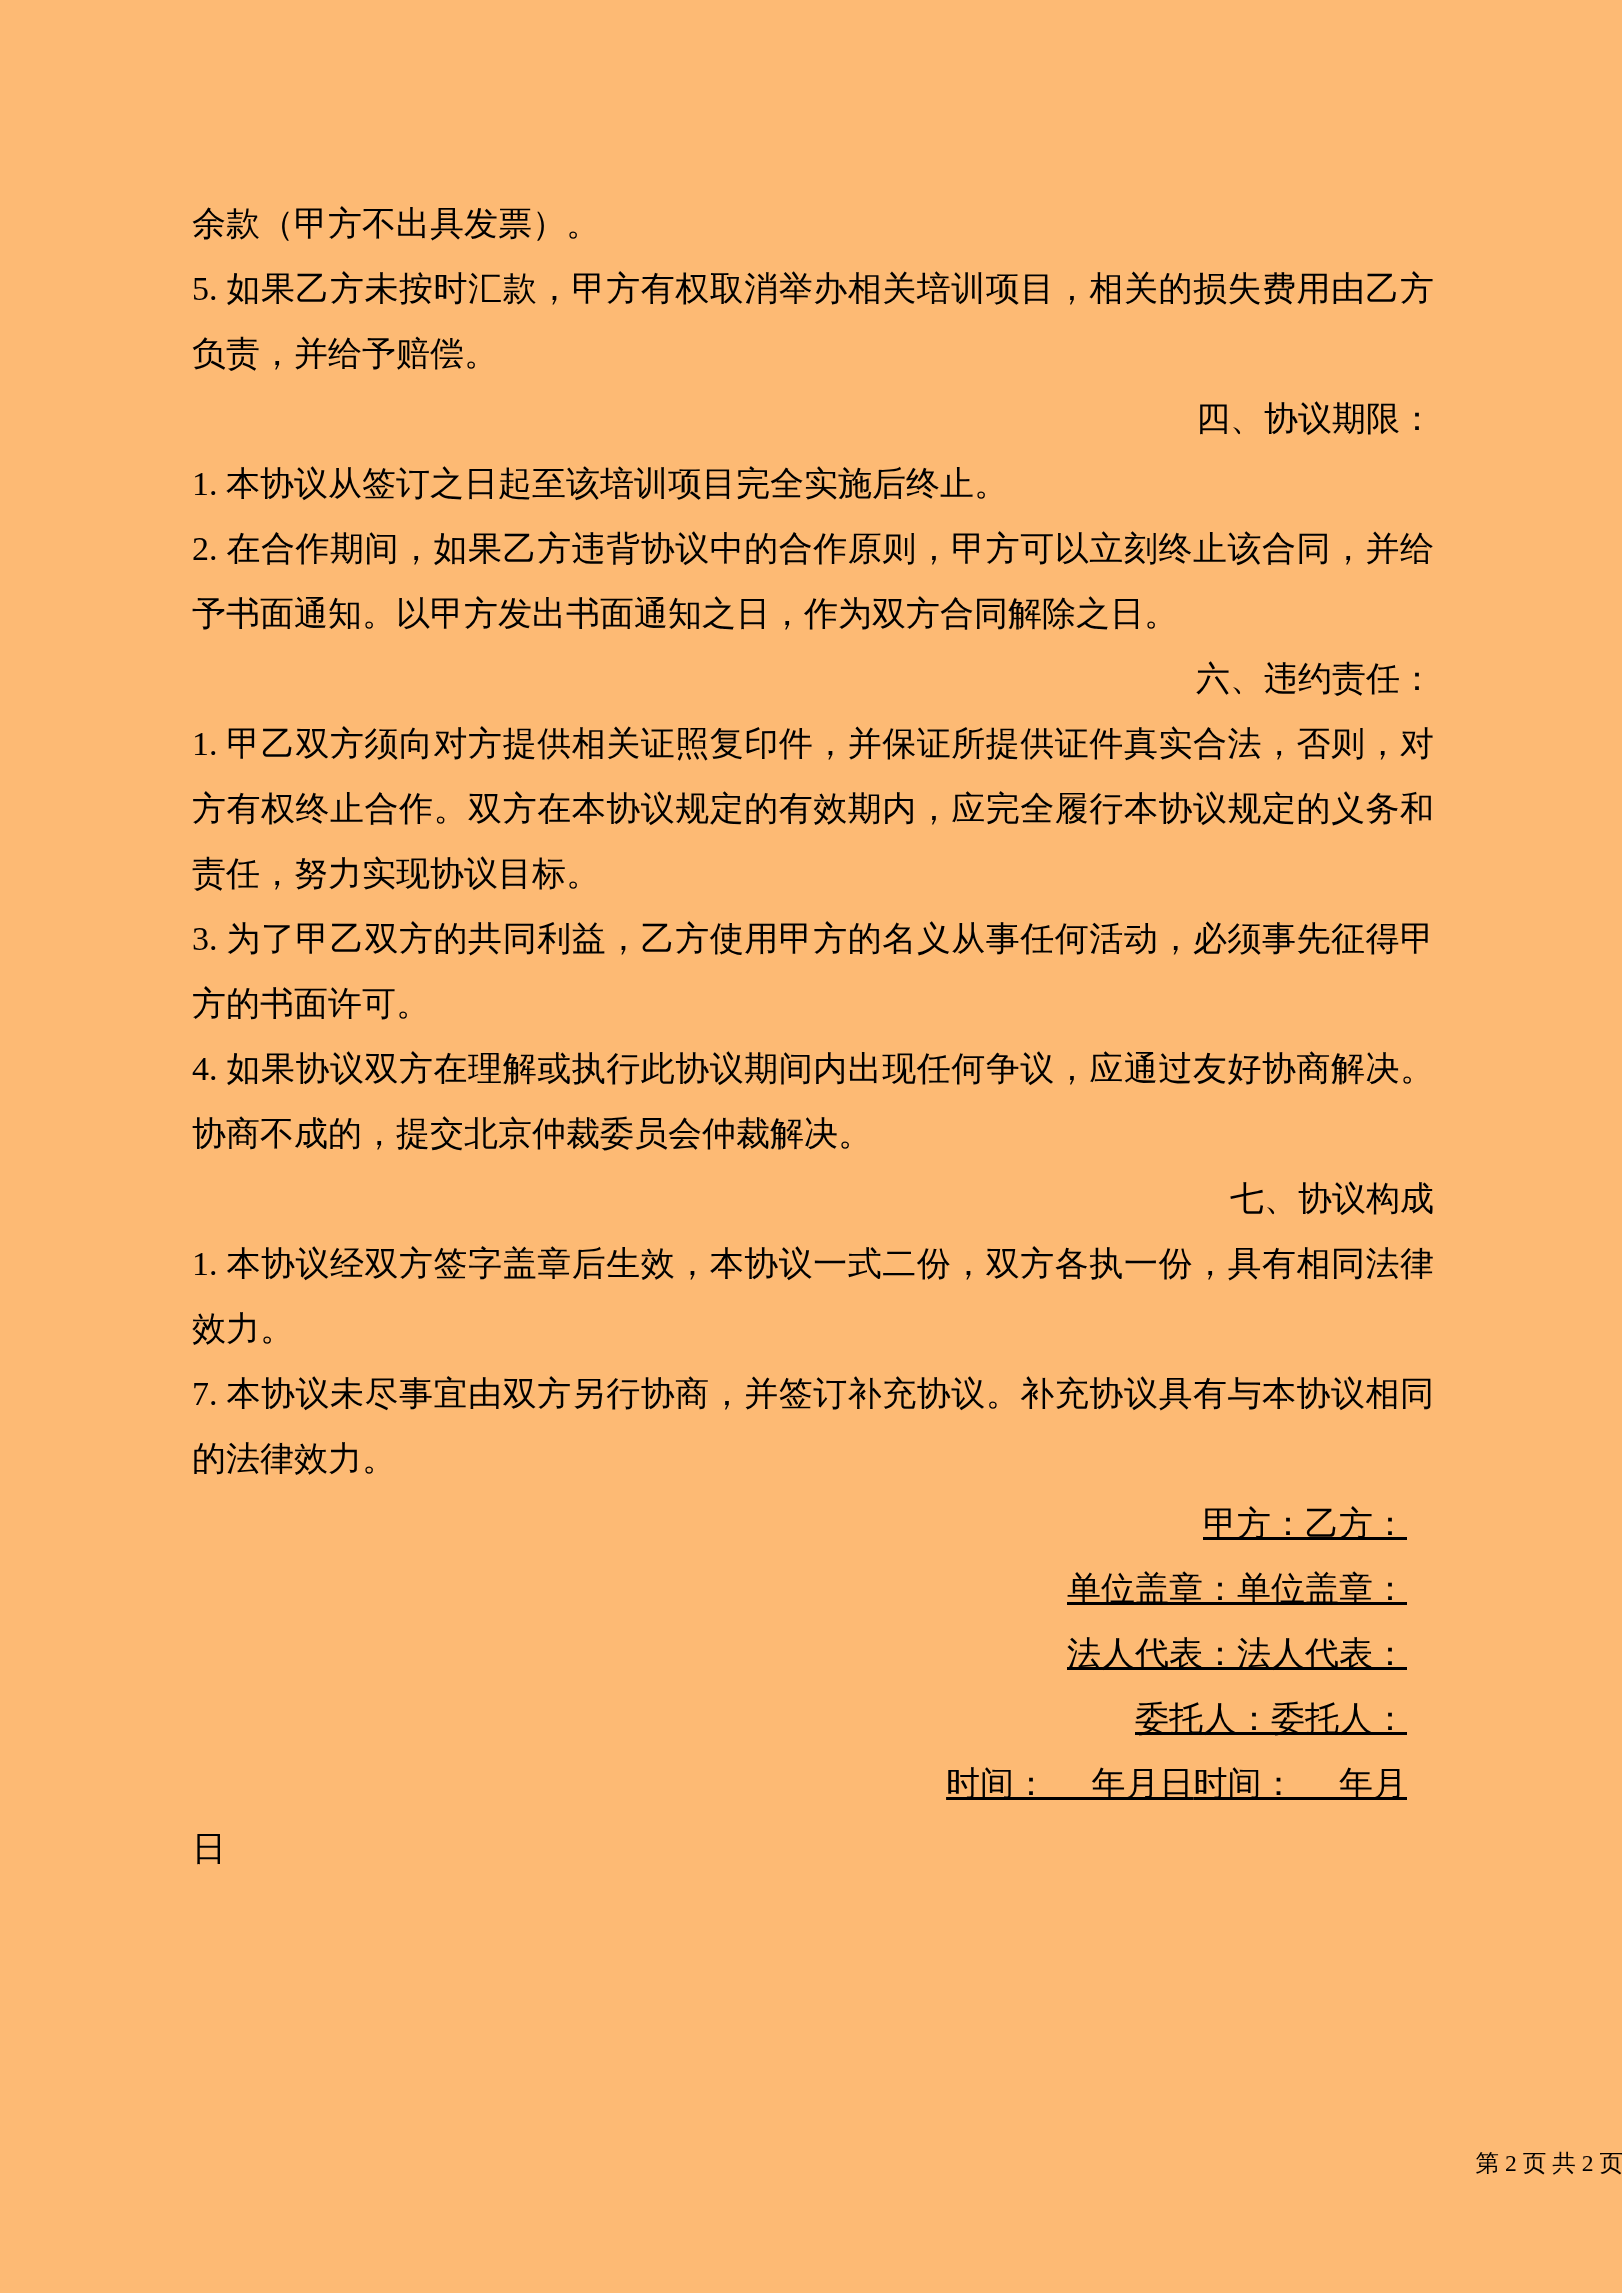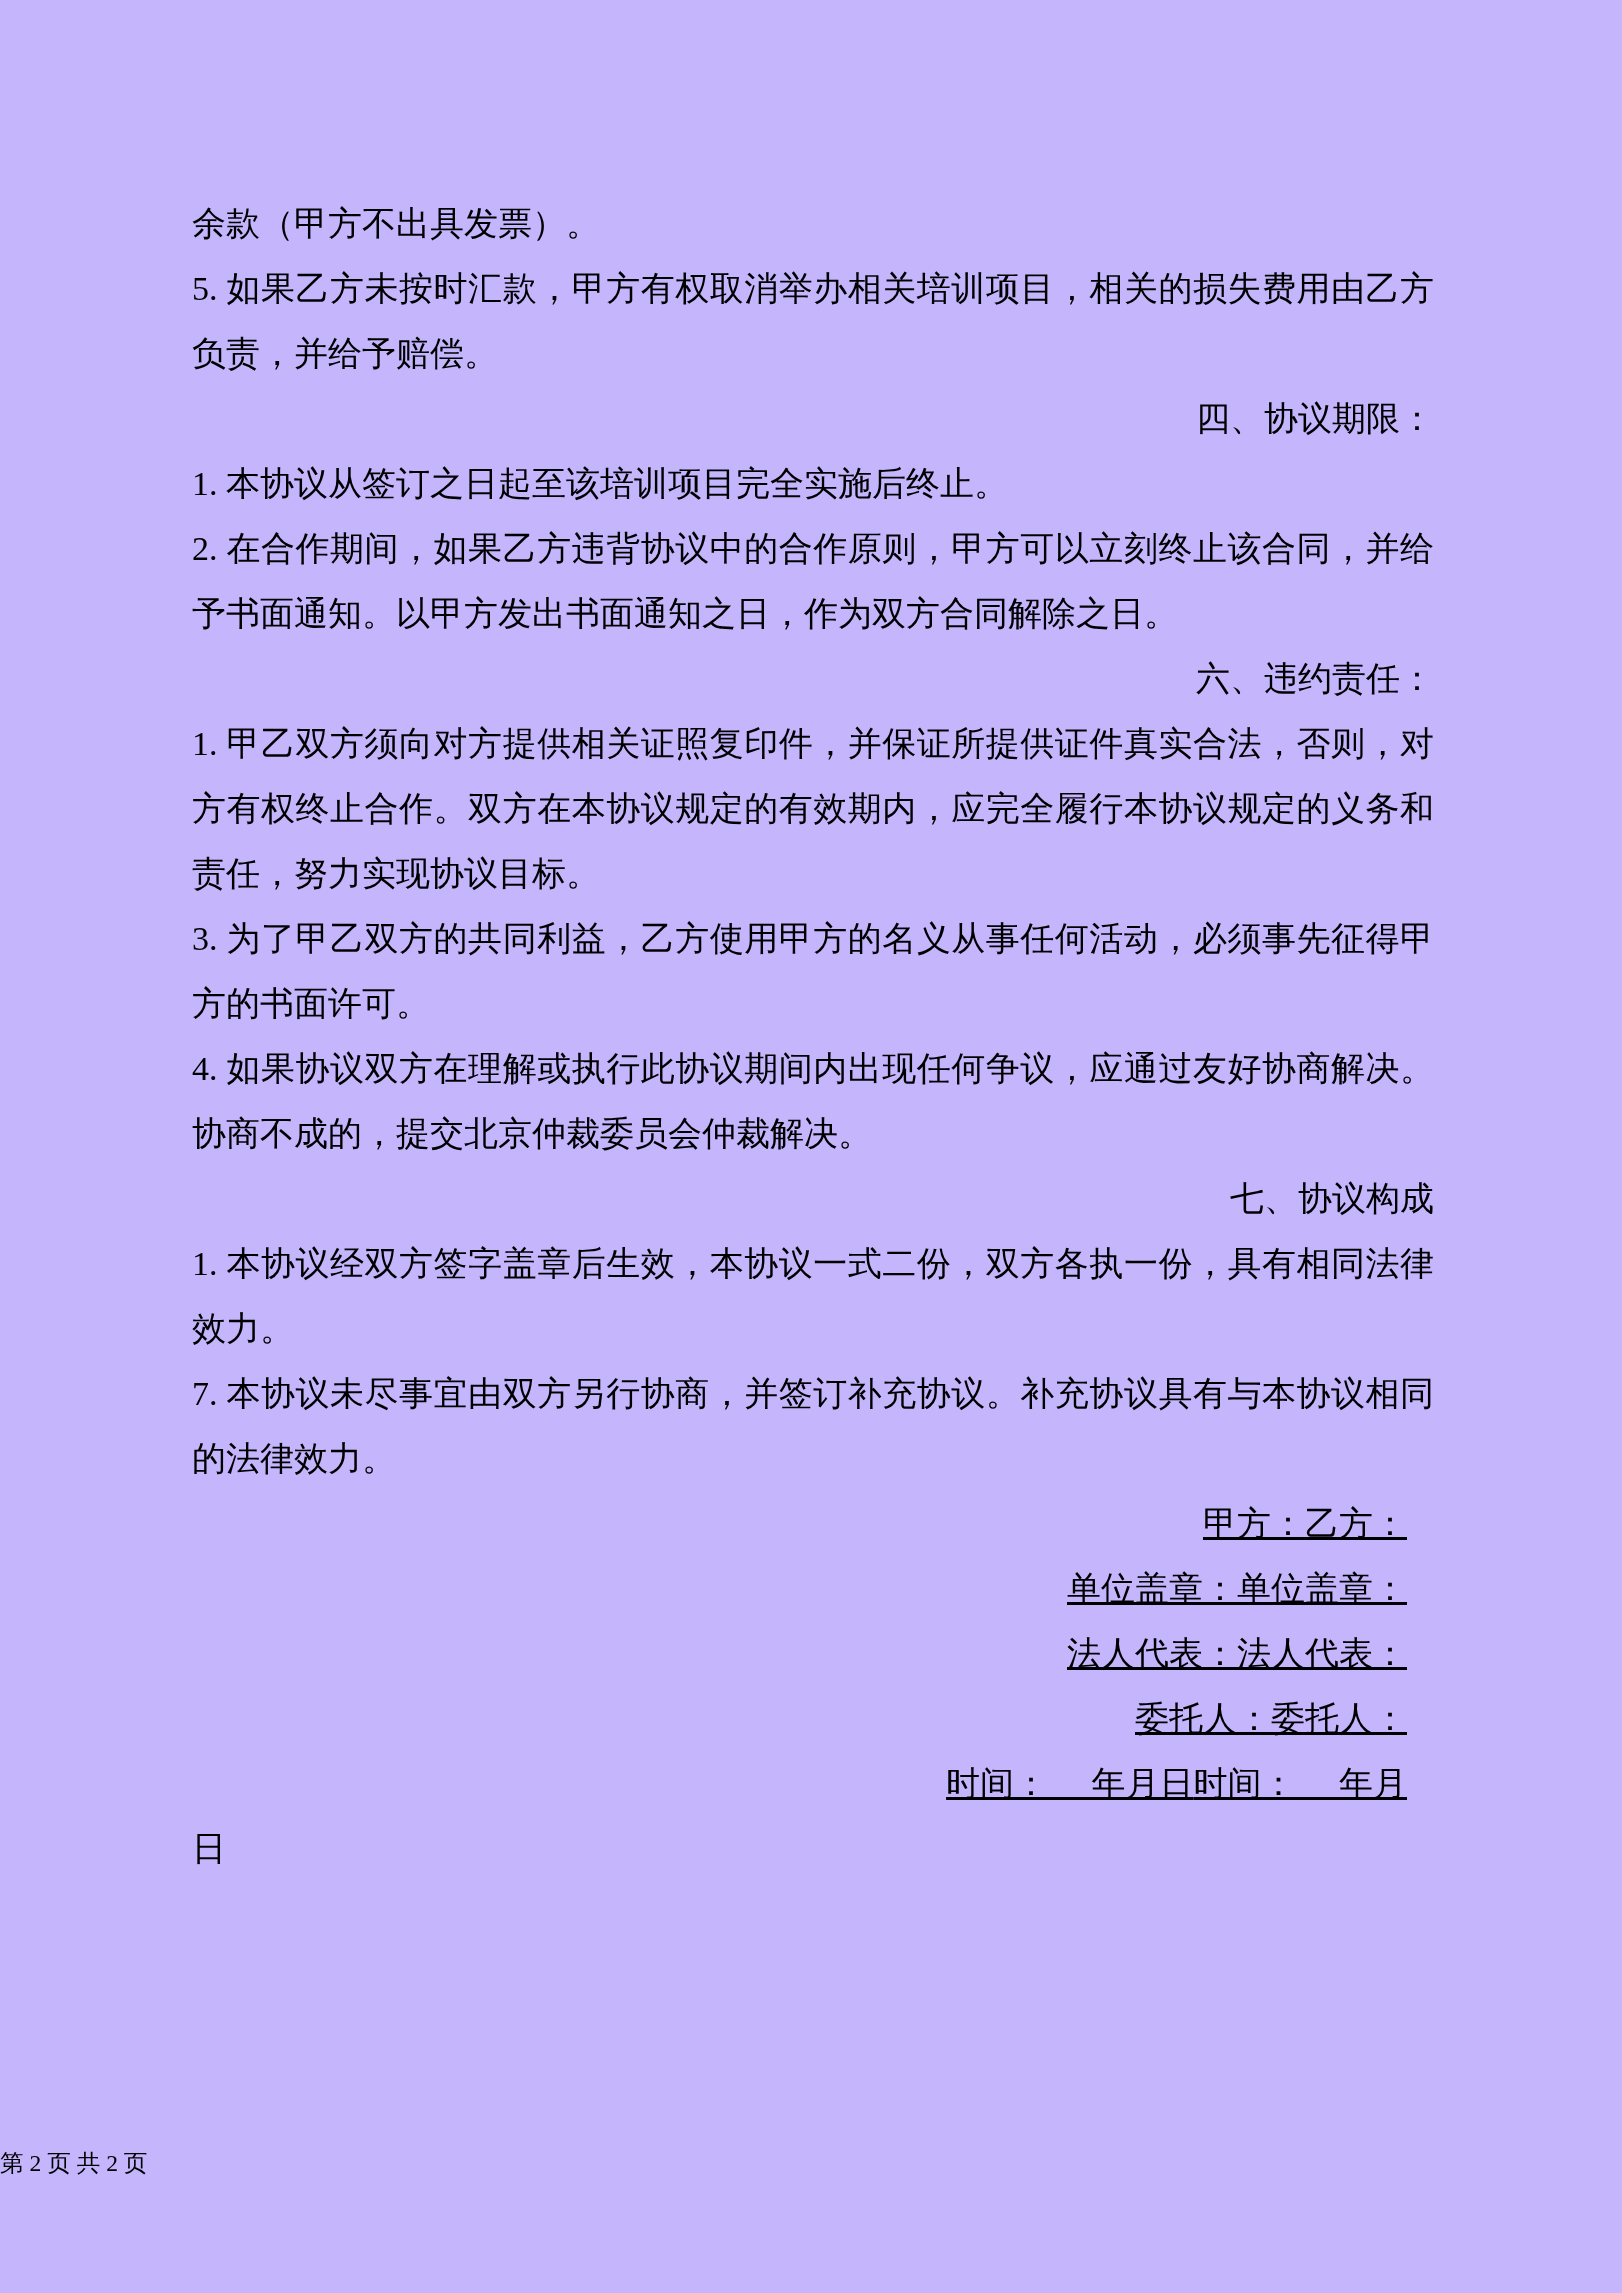--- a/index.html
+++ b/index.html
@@ -4,21 +4,21 @@
   <style>
     html, body {
       margin: 0;
       padding: 0;
       background: #ffffff;
     }
     .page {
       position: relative;
       width: 1623px;
       height: 2294px;
-      background: #c4b5fd;
+      background: #fdba74;
       color: #000000;
       box-sizing: border-box;
       padding: 191px 189px 0 192px;
       overflow: hidden;
       font-family: "Liberation Serif", "DejaVu Serif", serif;
     }
     .body-text p {
       margin: 0;
       font-size: 34px;
       line-height: 65px;
@@ -46,21 +46,21 @@
     .sig-overflow {
       margin: 0;
       font-size: 34px;
       line-height: 65px;
     }
     .page-footer {
       position: absolute;
       left: 0;
       right: 0;
       bottom: 116px;
-      text-align: left;
+      text-align: right;
       font-size: 23.6px;
       line-height: 29px;
       color: #000000;
       font-family: "Liberation Serif", "DejaVu Serif", serif;
     }
   </style>
 </head>
 <body>
 
 <div class="page">

